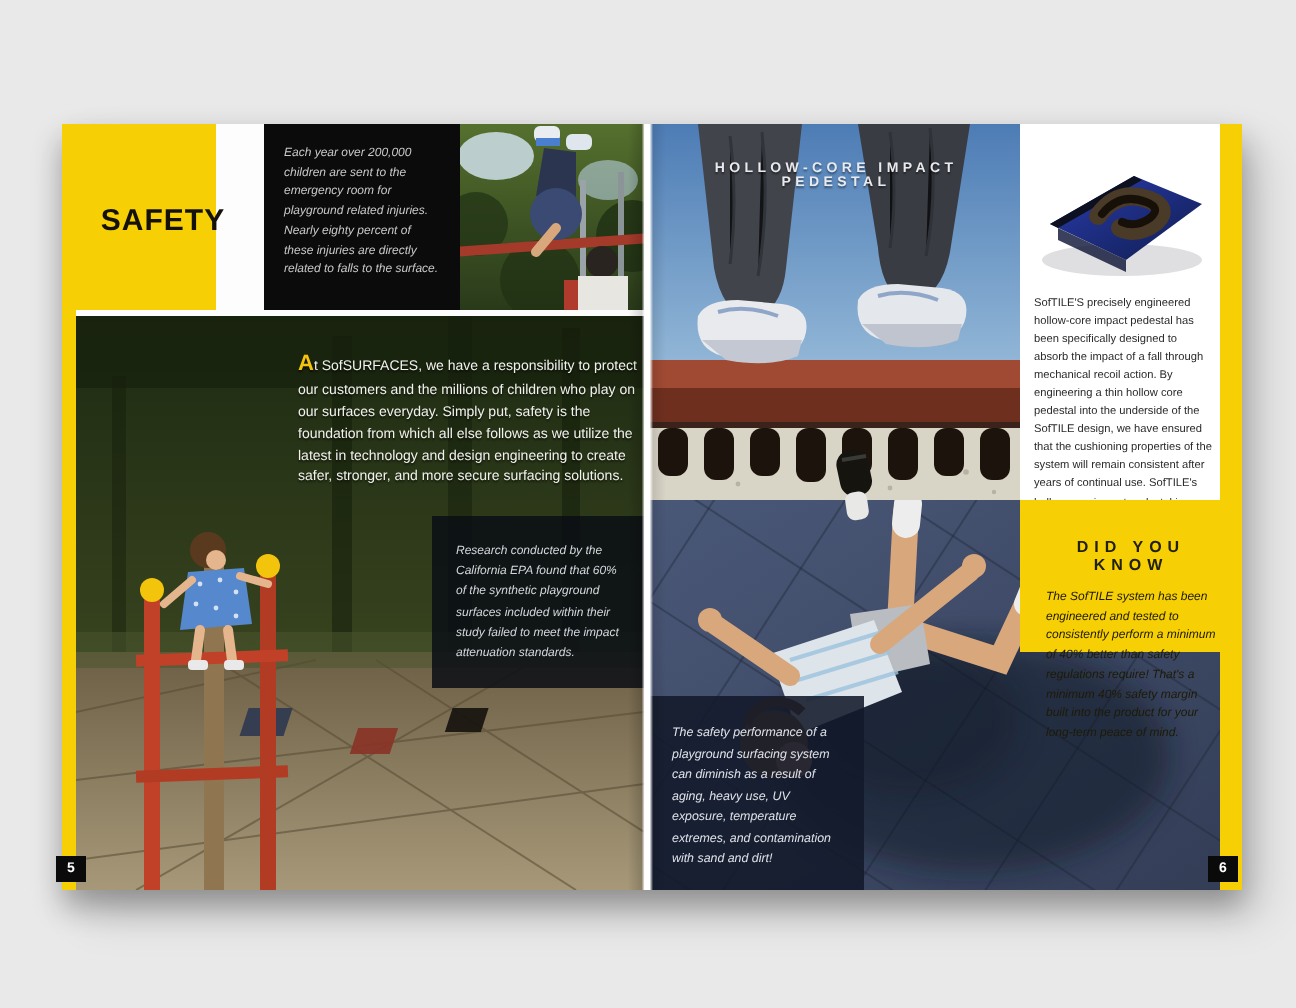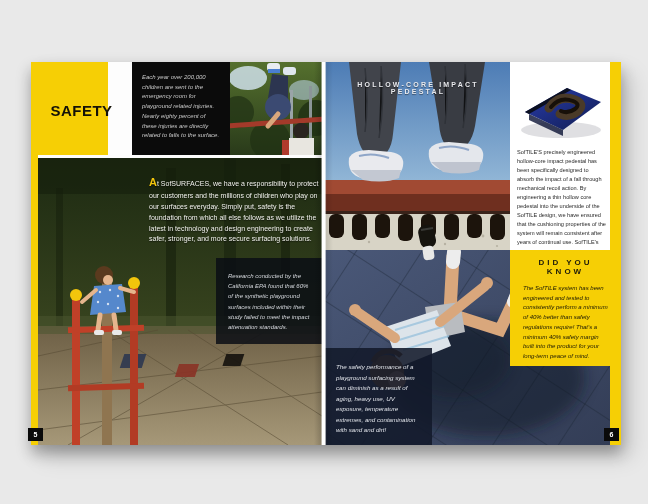--- a/index.html
+++ b/index.html
@@ -38,21 +38,21 @@
   
   .shoes-photo { left:294px; top:0; width:185px; height:188px; overflow:hidden; }
   .hero-heading { left:300px; top:19px; width:174px; text-align:center; z-index:3;
                   font-size:7px; font-weight:bold; letter-spacing:2.2px; color:#e9eaee;
                   text-shadow:0 1px 1px rgba(0,0,0,0.45); }
   .sidebar { left:479px; top:0; width:100px; height:188px; background:#ffffff; }
   .product-photo { left:482px; top:8px; width:94px; height:72px; }
   .sidebar-text { left:486px; top:86px; width:89px; font-size:5.6px; line-height:1.62; color:#2a2a2a; }
   .right-strip { left:579px; top:0; width:11px; height:383px; background:#f6cf05; }
   .boy-photo { left:294px; top:188px; width:285px; height:195px; overflow:hidden; }
-  .dyk-box { left:479px; top:188px; width:111px; height:116px; background:#f6cf05; z-index:3; padding:8px 13px 0 13px; }
+  .dyk-box { left:479px; top:188px; width:111px; height:76px; background:#f6cf05; z-index:3; padding:19px 13px 0 13px; }
   .dyk-heading { text-align:center; font-size:8px; font-weight:bold; letter-spacing:3px; color:#23200a; margin-bottom:8px; }
   .dyk-body { font-size:6px; line-height:1.62; font-style:italic; color:#1d1a06; }
   .caution-box { left:294px; top:286px; width:107px; height:97px; background:rgba(18,25,42,0.88);
                  padding:14px 11px; z-index:3; }
   .caution-box p { font-size:6.2px; line-height:1.7; font-style:italic; color:#dfe2e8; }
   .shoe-overlap { left:383px; top:162px; width:26px; height:40px; z-index:5; }
 </style>
 </head>
 <body>
 

